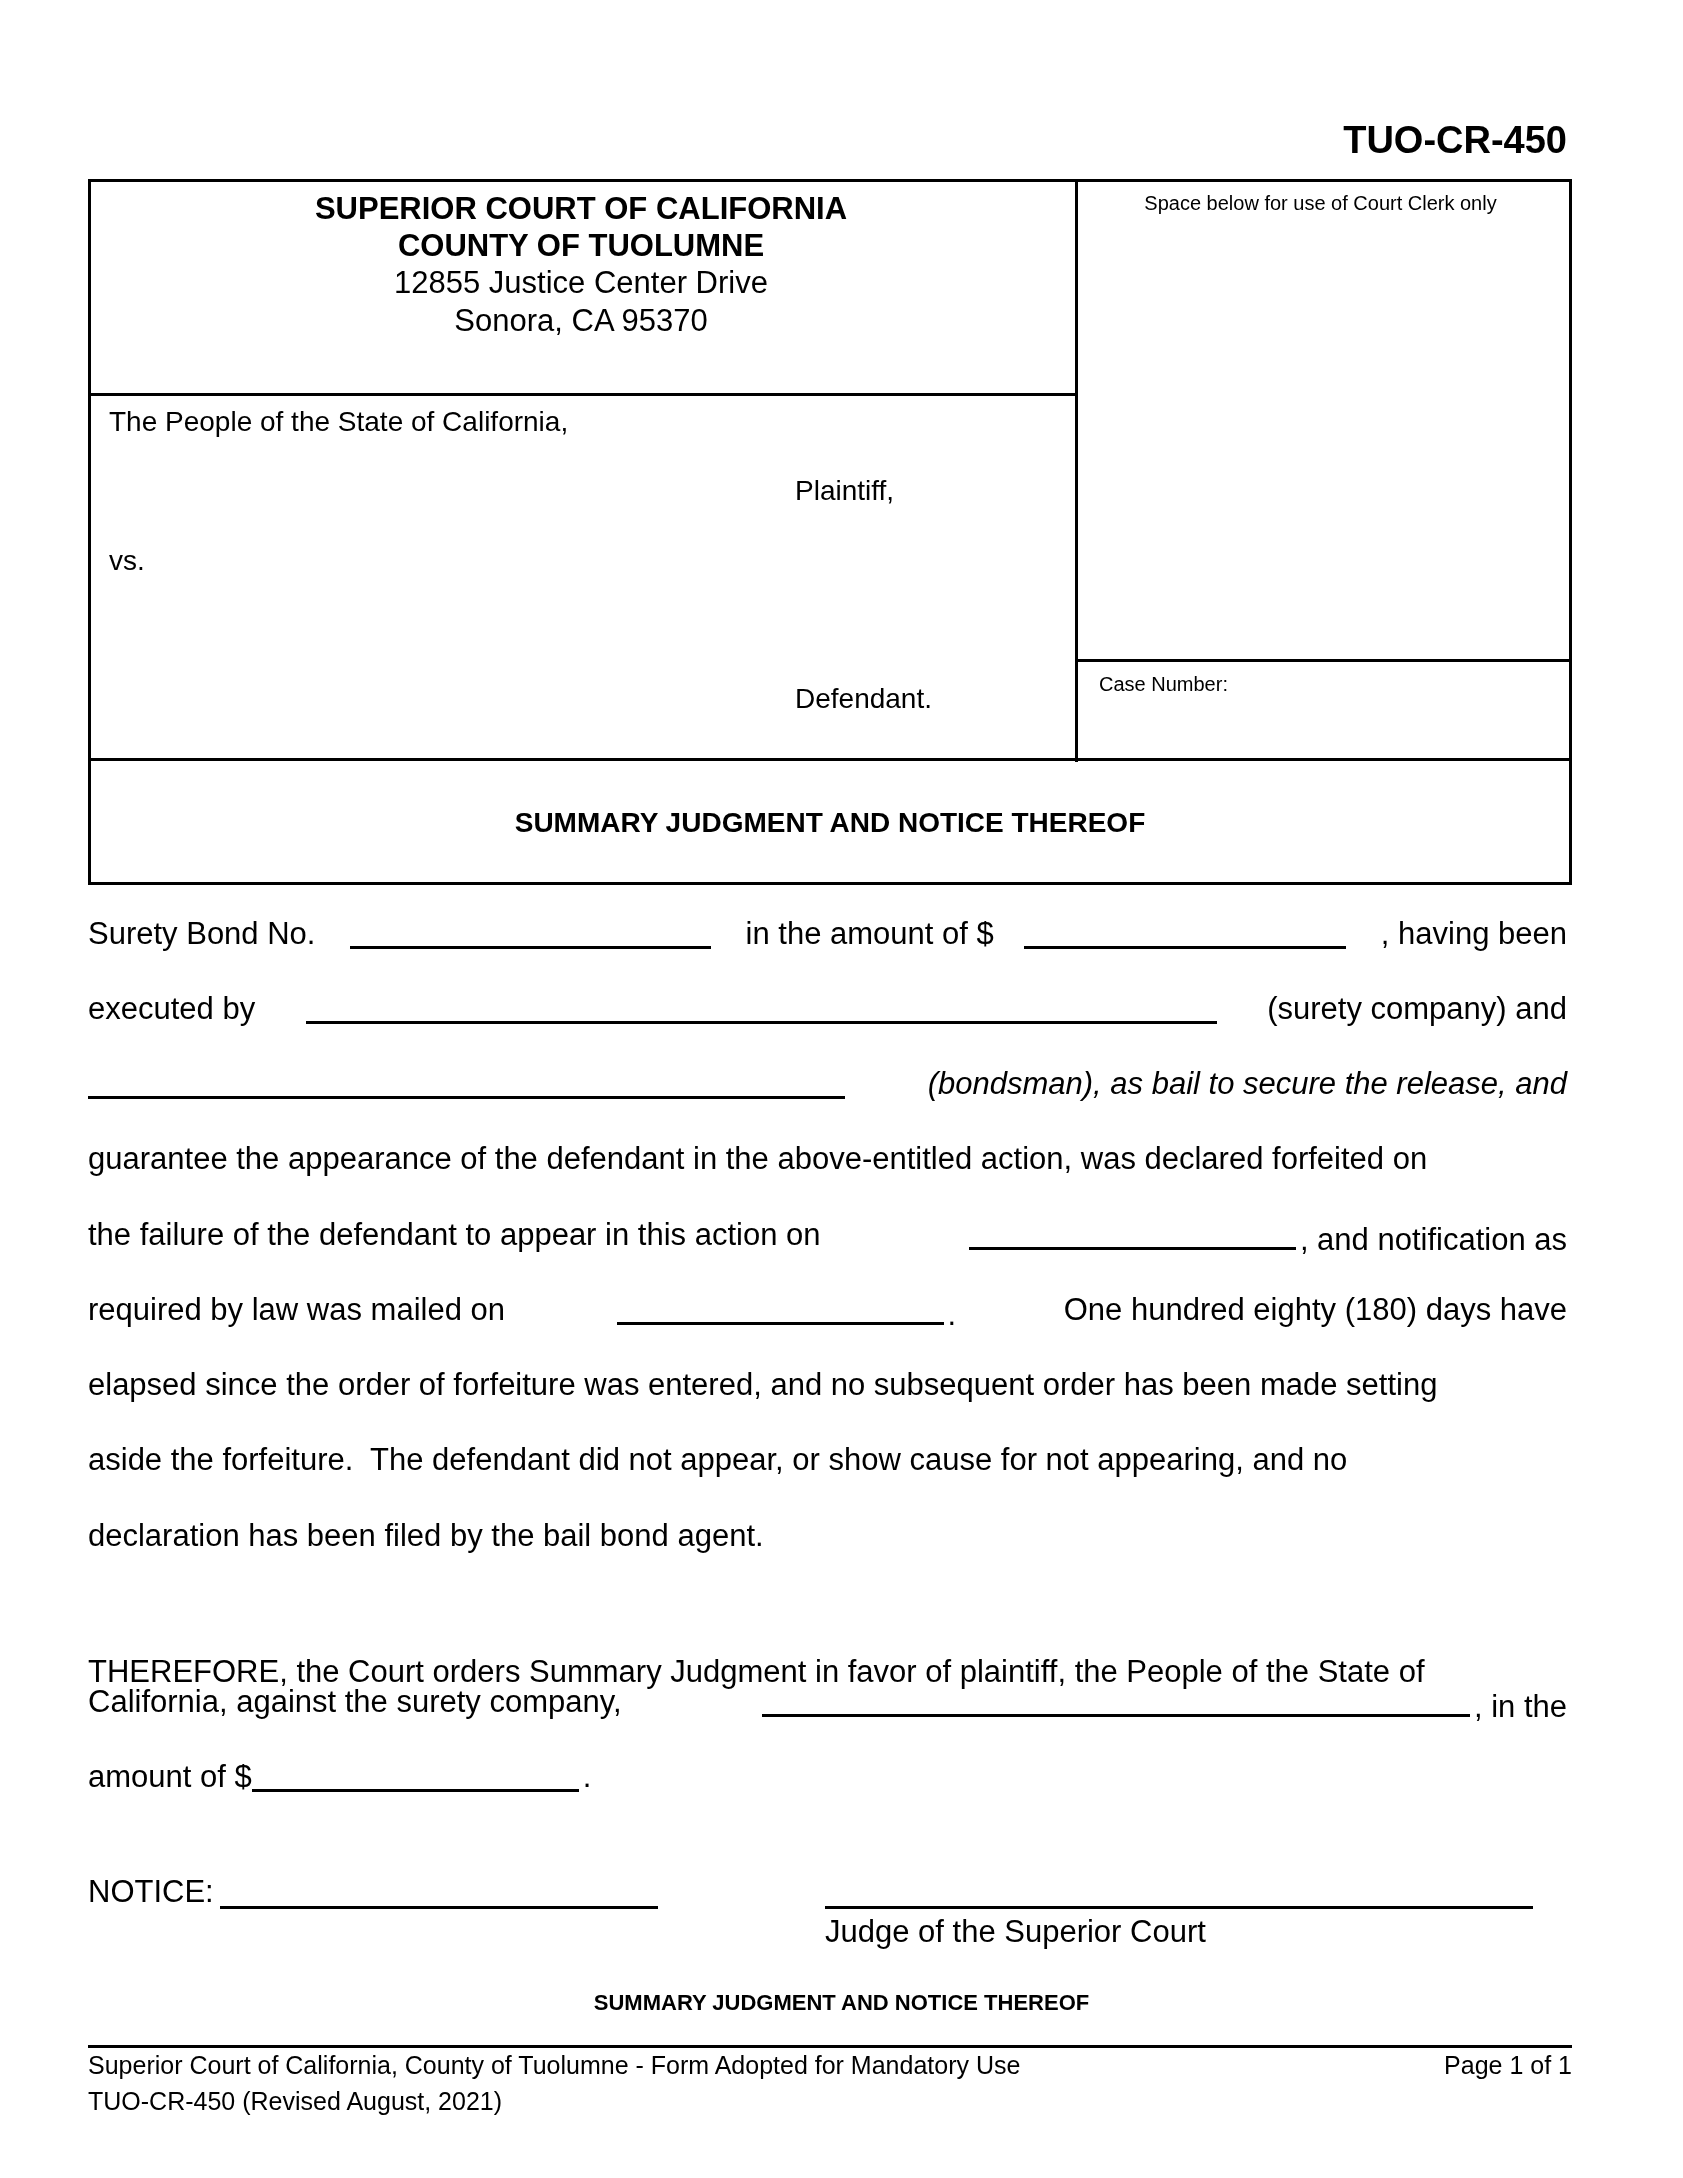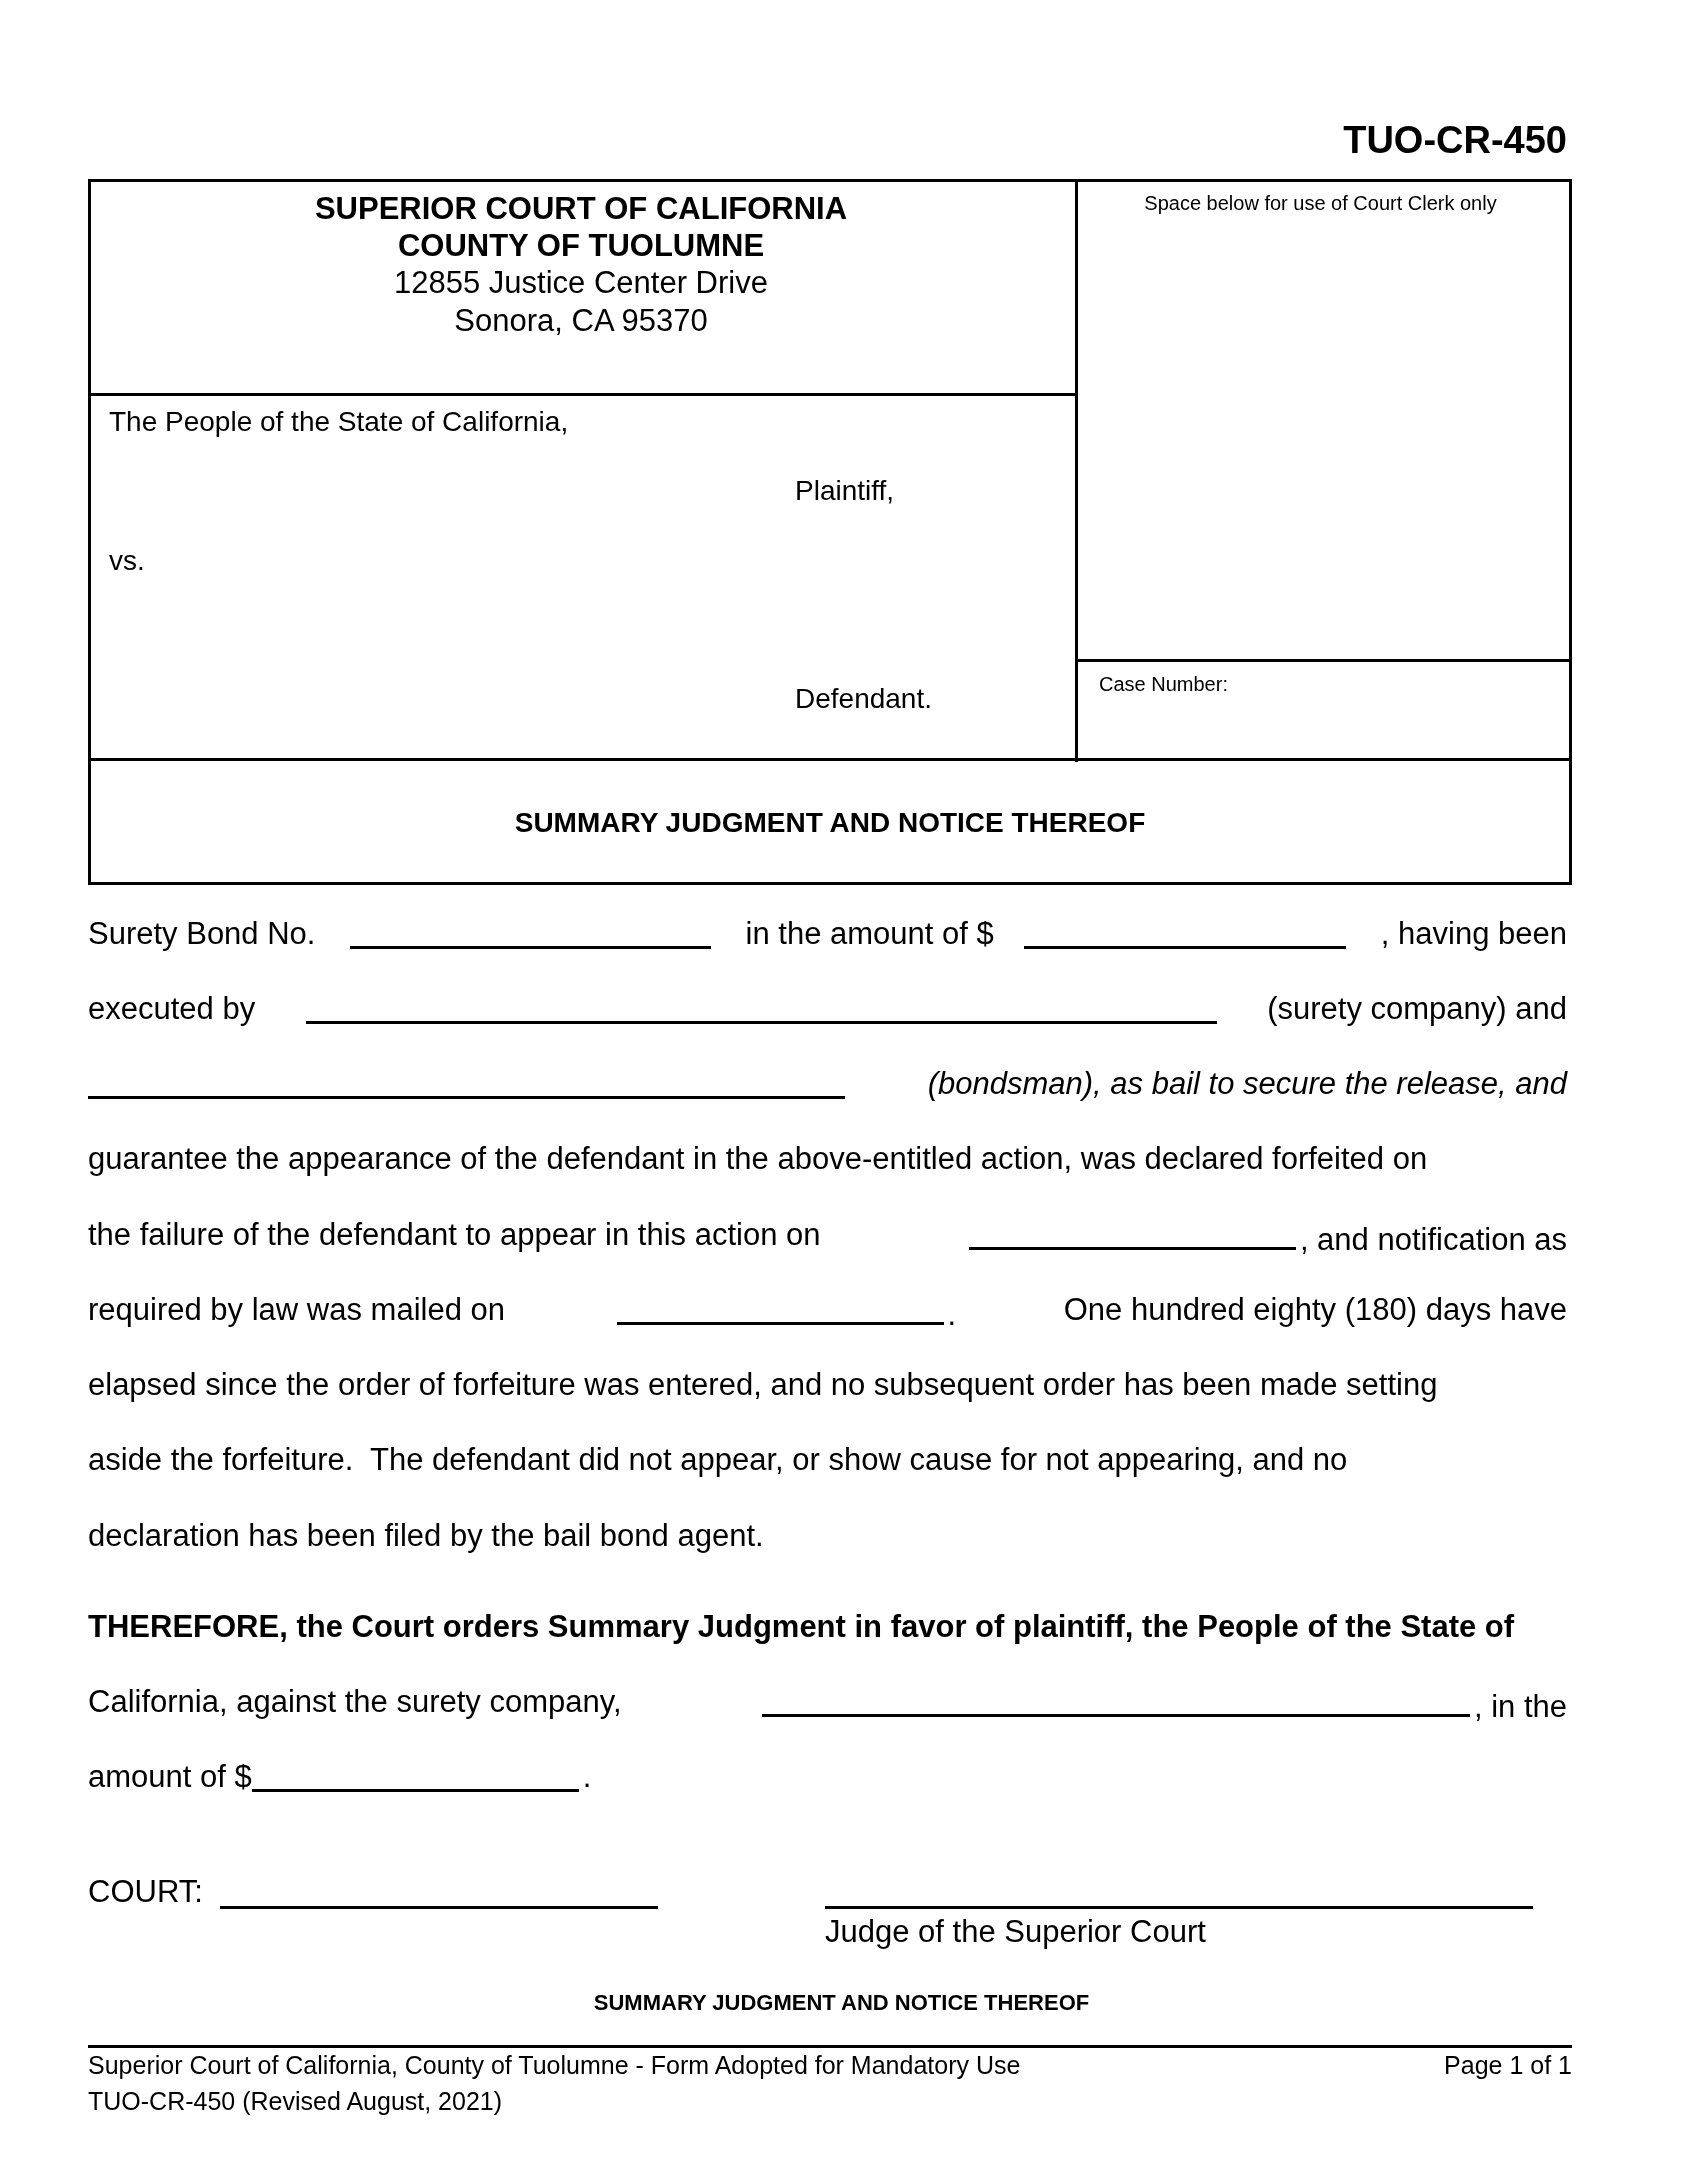--- a/index.html
+++ b/index.html
@@ -100,36 +100,36 @@
 </div>
 
 <div class="line justify" style="top:1442px;">
   <span style="white-space:pre;">aside the forfeiture.  The defendant did not appear, or show cause for not appearing, and no</span>
 </div>
 
 <div class="line" style="top:1518px;">
   <span>declaration has been filed by the bail bond agent.</span>
 </div>
 
-<div class="line justify" style="top:1609px;font-weight:bold;">
+<div class="line justify" style="top:1654px;">
   <span>THEREFORE, the Court orders Summary Judgment in favor of plaintiff, the People of the State of</span>
 </div>
 
 <div class="line justify" style="top:1684px;">
   <span>California, against the surety company,</span>
   <span><span class="blank" style="width:708px;"></span><span>, in the</span></span>
 </div>
 
 <div class="line" style="top:1759px;">
   <span>amount of $</span>
     <span class="blank" style="width:327px; margin-left:0;"></span>
     <span>.</span>
 </div>
 
-<div class="abs" style="left:88px; top:1874px; font-size:31px;">COURT:</div>
+<div class="abs" style="left:88px; top:1874px; font-size:31px;">NOTICE:</div>
 <div class="sig-line" style="left:220px; top:1906px; width:438px;"></div>
 <div class="sig-line" style="left:825px; top:1906px; width:708px;"></div>
 <div class="abs" style="left:825px; top:1914px; font-size:31px;">Judge of the Superior Court</div>
 
 <div class="footer-title">SUMMARY JUDGMENT AND NOTICE THEREOF</div>
 <div class="footer-rule"></div>
 <div class="footer-left" style="top:2051px;">Superior Court of California, County of Tuolumne - Form Adopted for Mandatory Use</div>
 <div class="footer-left" style="top:2087px;">TUO-CR-450 (Revised August, 2021)</div>
 <div class="footer-right">Page 1 of 1</div>
 

